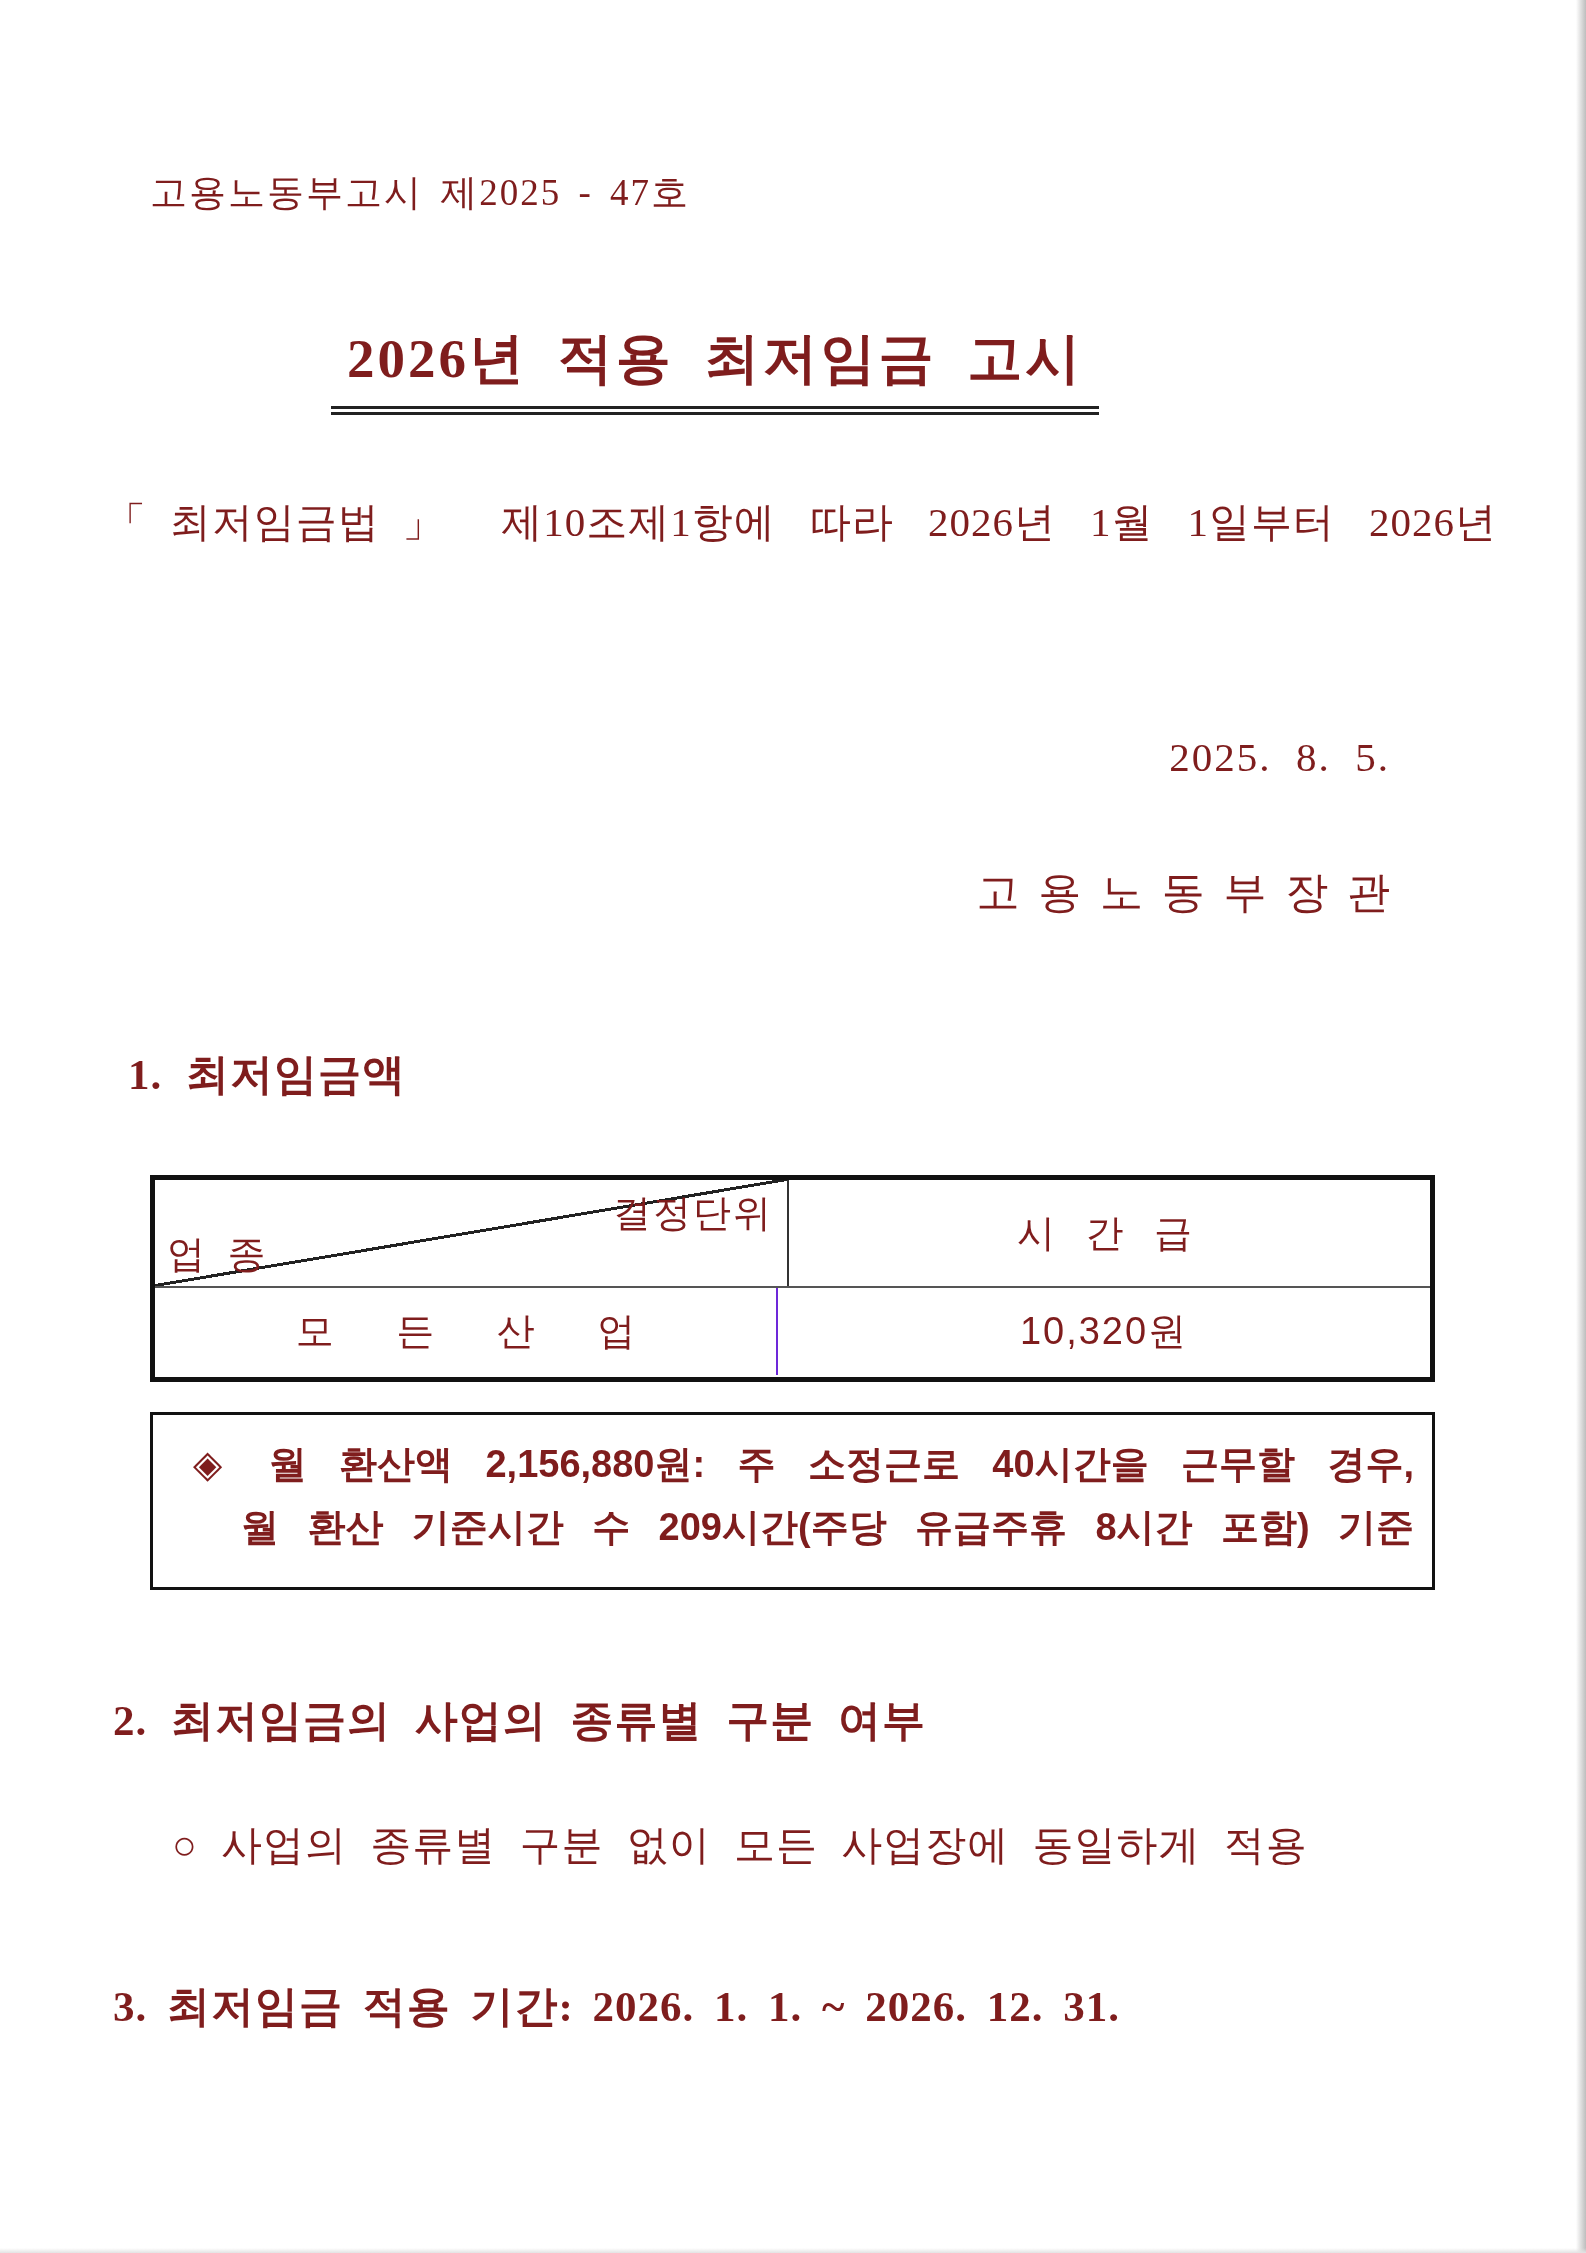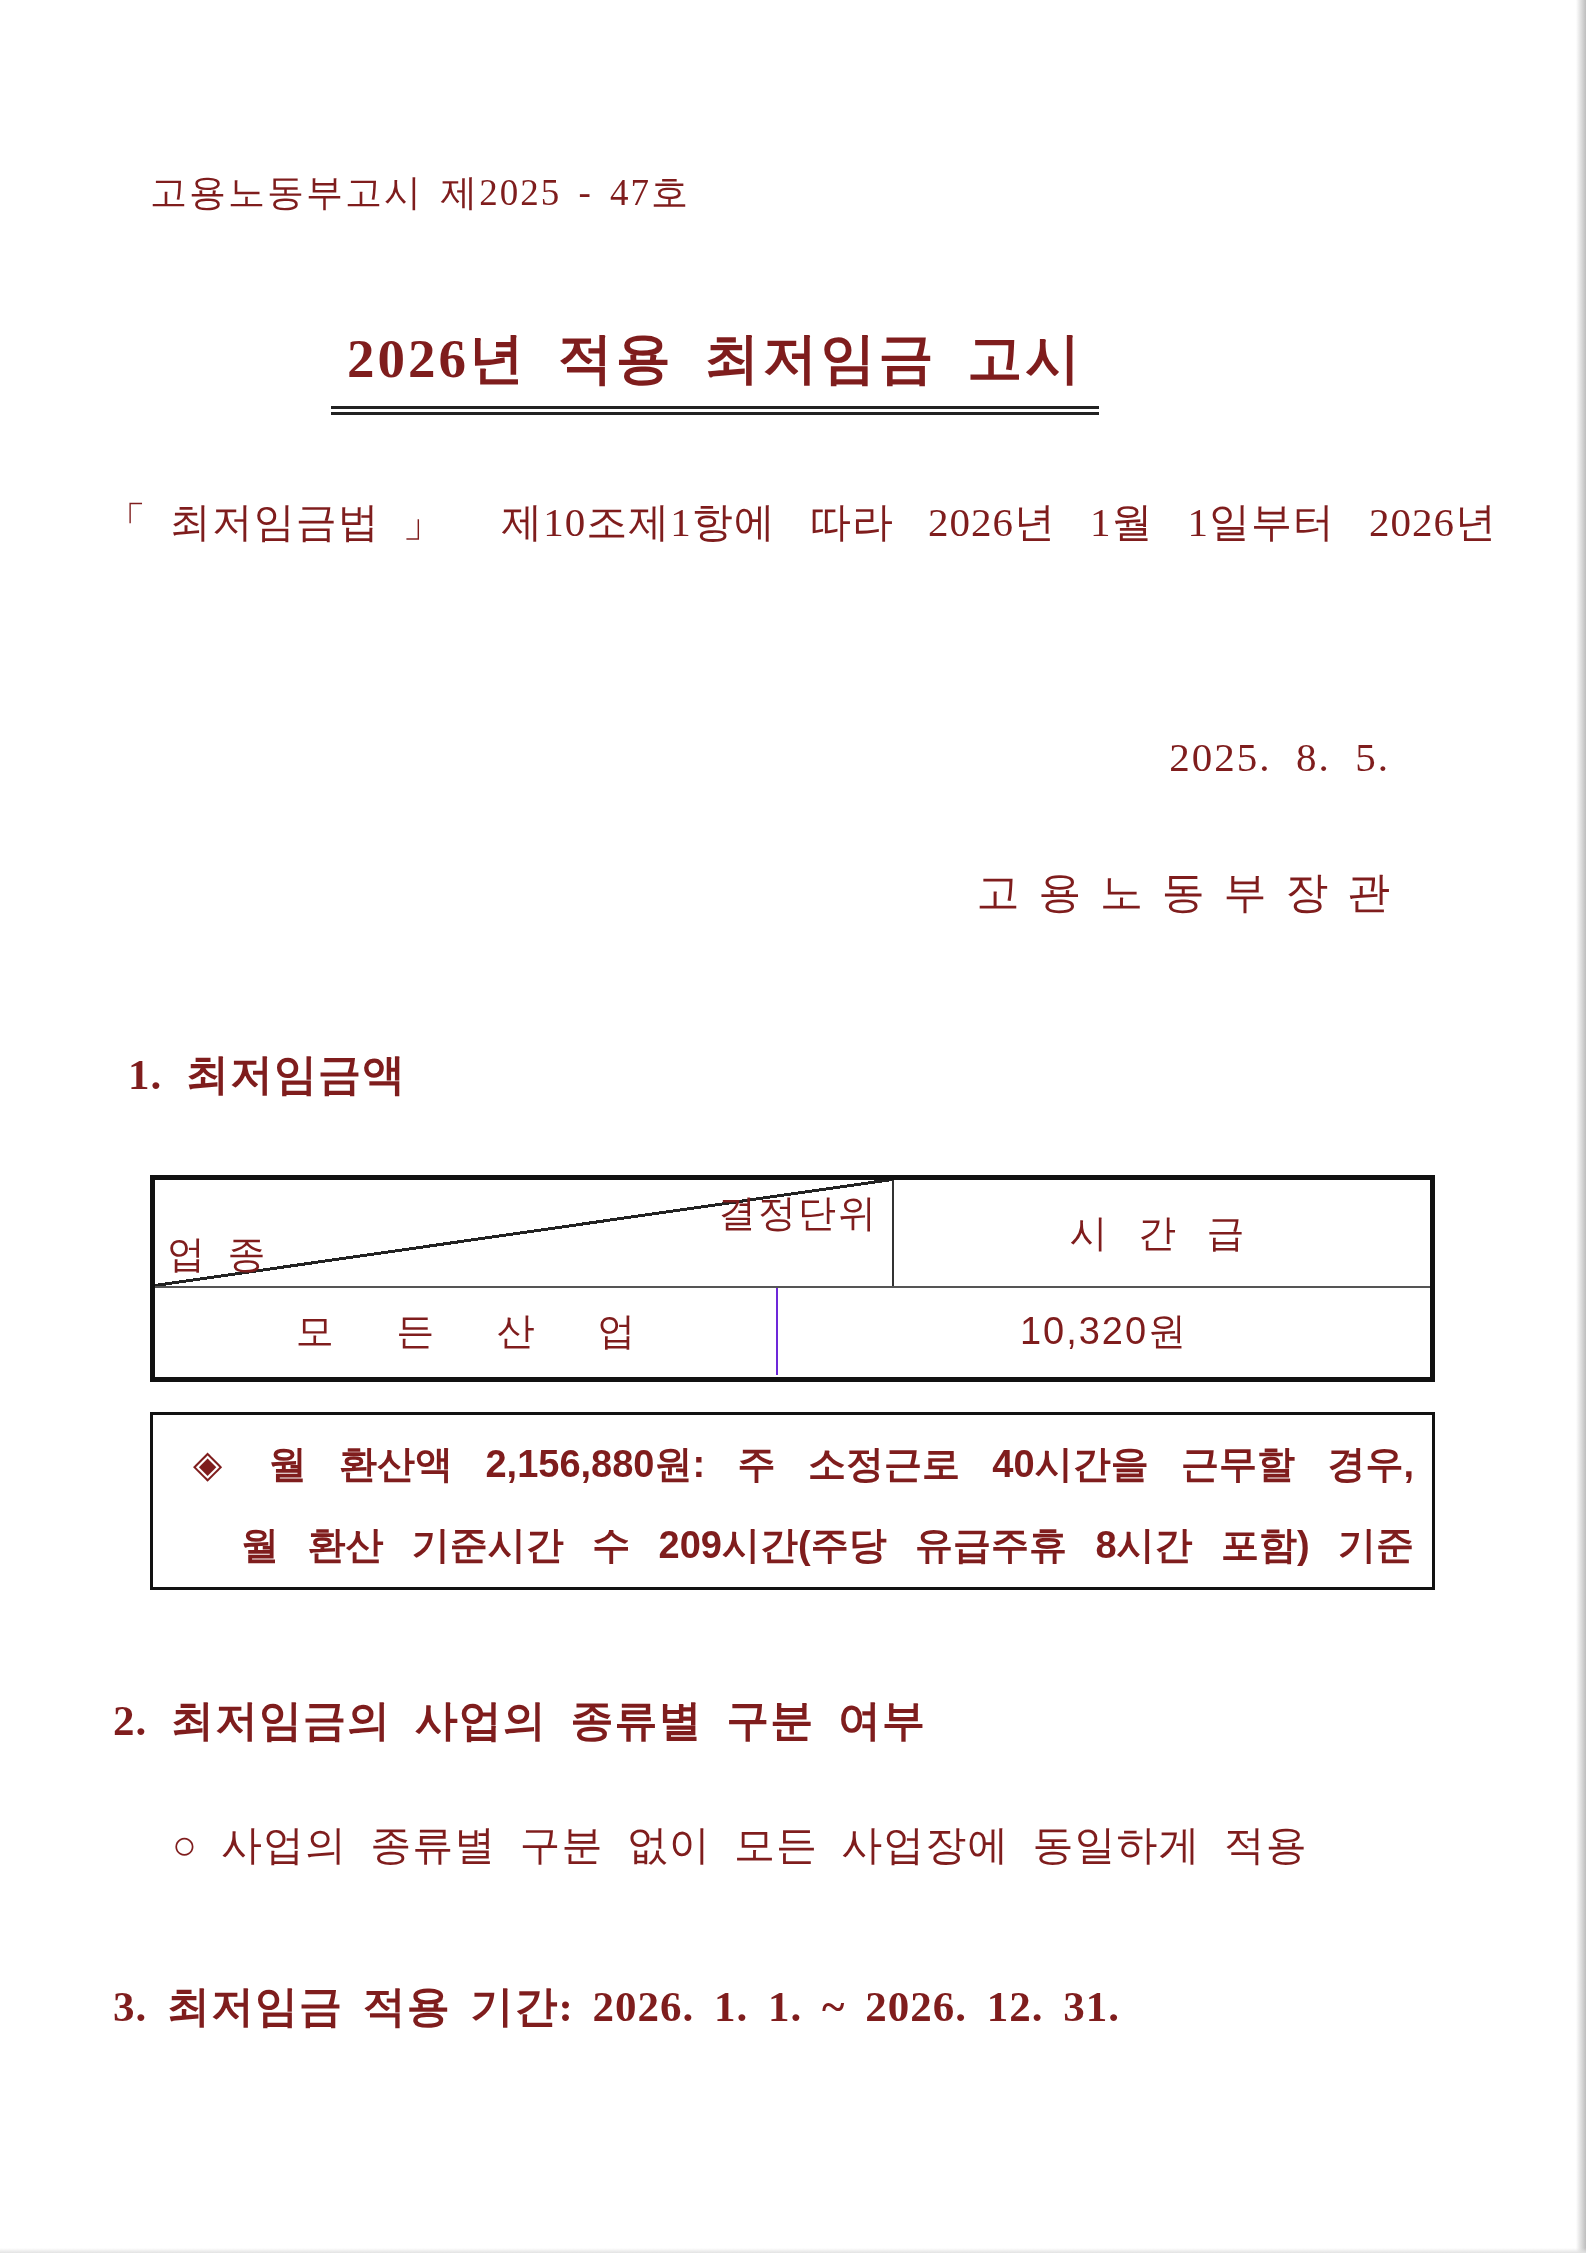--- a/index.html
+++ b/index.html
@@ -105,21 +105,21 @@
     border: 5px solid #111111;
     box-sizing: border-box;
     font-family: "Liberation Sans", "DejaVu Sans", sans-serif;
     font-size: 38px;
   }
   .wt-row { display: flex; width: 100%; box-sizing: border-box; }
   .wt-header { height: 108px; border-bottom: 2px solid #555555; }
   .wt-body   { height: 87px; }
   .wt-cell-left {
     position: relative;
-    width: 739px;
+    width: 634px;
     box-sizing: border-box;
     border-right: 2px solid #333333;
   }
   .wt-cell-right {
     position: relative;
     flex: 1;
     display: flex;
     align-items: center;
     justify-content: center;
   }
@@ -169,21 +169,21 @@
     border: 3px solid #111111;
     box-sizing: border-box;
     font-family: "Liberation Sans", "DejaVu Sans", sans-serif;
     font-size: 38px;
     font-weight: 700;
     padding: 24px 18px 0 40px;
   }
   .note-line-1 {
     text-align: justify;
     text-align-last: justify;
-    margin-bottom: 30px;
+    margin-bottom: 12px;
   }
   .note-line-2 {
     padding-left: 48px;
     text-align: justify;
     text-align-last: justify;
   }
   .note-bullet { margin-right: 14px; }
 
   .sec2-item {
     position: absolute;

